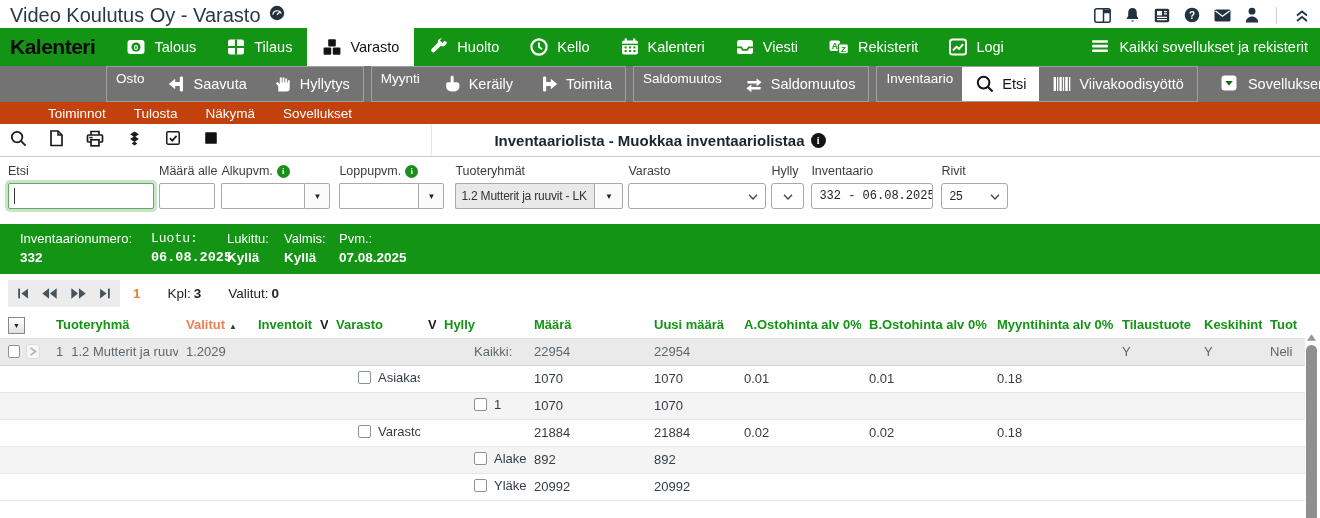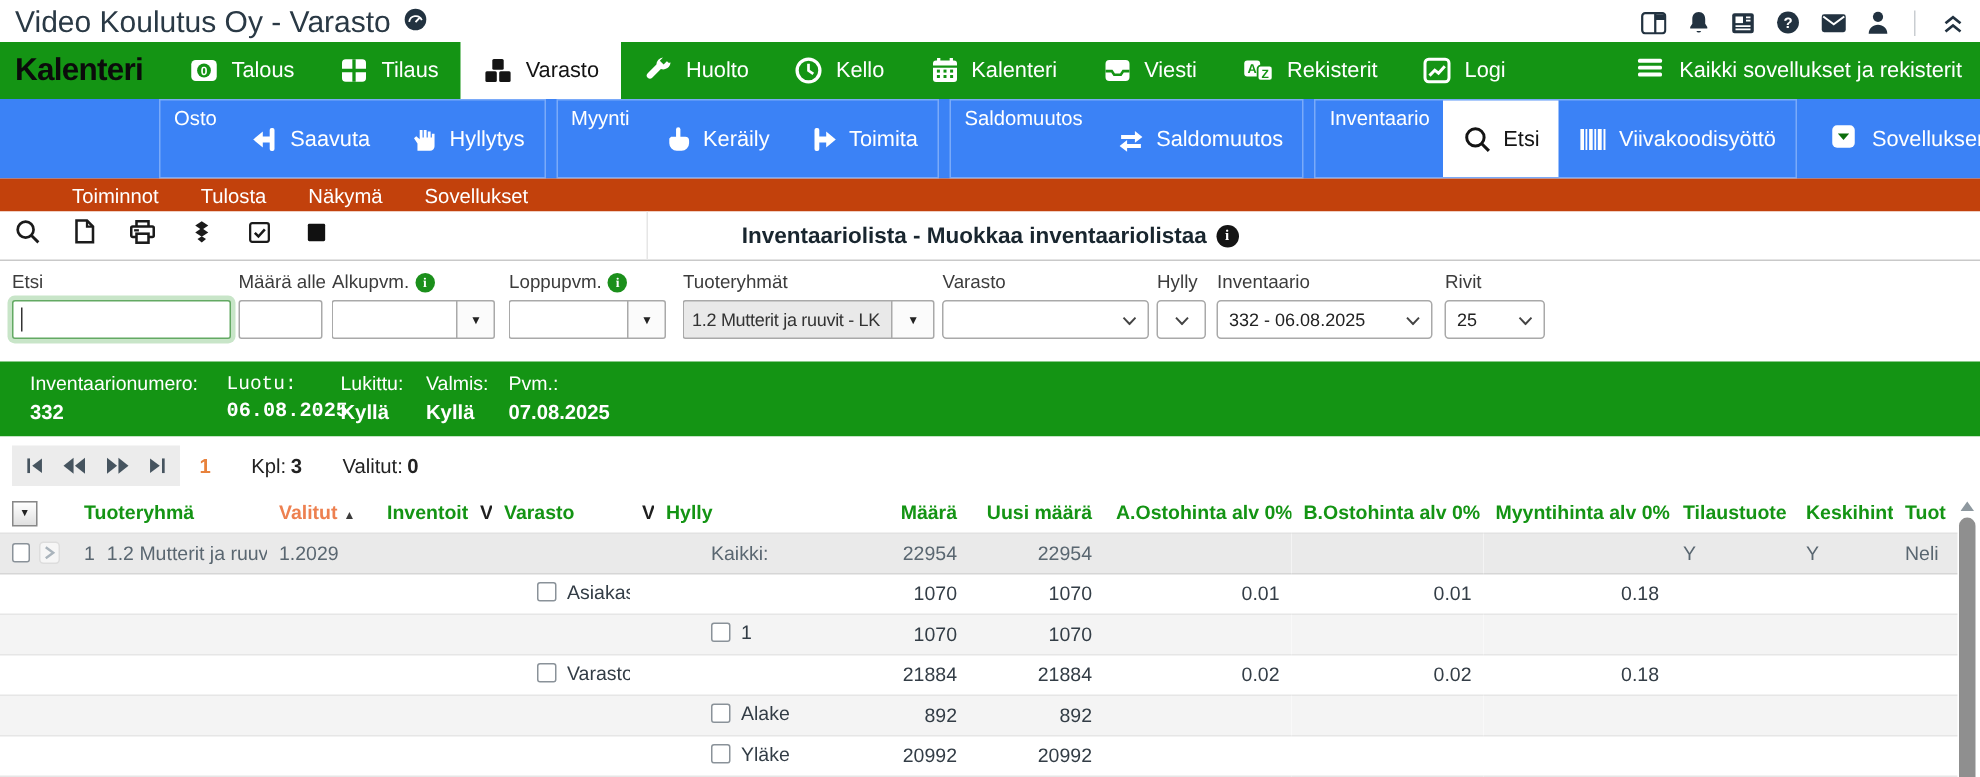--- a/index.html
+++ b/index.html
@@ -20,21 +20,21 @@
   
   .mainnav { height:38px; background:#149414; display:flex; align-items:stretch; }
   .logo { display:flex; align-items:center; padding:0 16px 0 10px; font-size:21px; font-weight:700; color:#0b0b0b; letter-spacing:-0.5px; }
   .nav-tabs { display:flex; align-items:stretch; }
   .nav-tab { display:flex; align-items:center; gap:8px; padding:0 15px; color:#fff; font-size:14.5px; white-space:nowrap; }
   .nav-tab.active { background:#fff; color:#141414; }
   .nav-tab .icn svg, .sn-item .icn svg { display:block; }
   .nav-all { margin-left:auto; display:flex; align-items:center; gap:9px; padding:0 12px; color:#fff; font-size:14.5px; white-space:nowrap; }
 
   
-  .subnav { height:53px; background:#3b82f6; display:flex; align-items:stretch; padding-left:106px; }
+  .subnav { height:36px; background:#737373; display:flex; align-items:stretch; padding-left:106px; }
   .sn-group { display:flex; align-items:stretch; border:1px solid rgba(255,255,255,0.32); margin-right:7px; }
   .sn-label { font-size:13.5px; color:#fff; padding:4px 9px 0 9px; white-space:nowrap; }
   .sn-items { display:flex; align-items:stretch; }
   .sn-item { display:flex; align-items:center; gap:7px; padding:0 13px; color:#fff; font-size:14.5px; white-space:nowrap; }
   .sn-item.active { background:#fff; color:#141414; }
   .sn-extra { margin-left:auto; display:flex; align-items:center; gap:9px; color:#fff; font-size:14.5px; padding:0 14px; white-space:nowrap; }
 
   
   .menubar { height:22px; background:#c2410c; display:flex; align-items:center; gap:28px; padding-left:48px; }
   .menu-item { color:#fff; font-size:13.5px; white-space:nowrap; }
@@ -59,21 +59,21 @@
   .combo.gray .combo-text { background:#e9e9e9; }
   .combo-btn { width:26px; border:1px solid #a9a9a9; background:#fbfbfb; border-radius:0 2px 2px 0; display:flex; align-items:center; justify-content:center; font-size:8px; color:#222; }
   .sel-ctrl { border:1px solid #a9a9a9; border-radius:3px; background:#fff; display:flex; align-items:center; justify-content:space-between; padding:0 7px; font-size:12px; color:#222; white-space:nowrap; overflow:hidden; }
   .f-etsi .ctrl { width:146px; } .f-etsi { margin-right:5px; }
   .f-maara_alle .ctrl { width:56px; } .f-maara_alle { margin-right:4px; }
   .f-alkupvm .combo { width:109px; } .f-alkupvm { margin-right:9px; }
   .f-loppupvm .combo { width:105px; } .f-loppupvm { margin-right:11px; }
   .f-tuoteryhmat .combo { width:168px; } .f-tuoteryhmat .combo-btn { width:29px; } .f-tuoteryhmat { margin-right:5px; }
   .f-varasto .sel-ctrl { width:138px; } .f-varasto { margin-right:5px; }
   .f-hylly .sel-ctrl { width:33px; justify-content:center; } .f-hylly { margin-right:7px; }
-  .f-inventaario .sel-ctrl { width:144px; } .f-inventaario { margin-right:8px; }
+  .f-inventaario .sel-ctrl { width:122px;font-family:Liberation Mono, monospace; } .f-inventaario { margin-right:8px; }
   .f-rivit .sel-ctrl { width:67px; }
 
   .gap8 { height:8px; background:#fff; }
 
   
   .infoband { height:50px; background:#149414; color:#fff; display:flex; padding:7px 0 0 20px; }
   .ib-field { display:flex; flex-direction:column; }
   .ib-label { font-size:13px; }
   .ib-value { font-size:13.5px; font-weight:700; margin-top:4px; }
   .ib-0 { width:131px; } .ib-1 { width:76px;font-family:Liberation Mono, monospace; } .ib-2 { width:57px; } .ib-3 { width:55px; }
@@ -83,21 +83,21 @@
   .pg-group { background:#ececec; display:flex; align-items:center; justify-content:space-between; height:27px; width:112px; padding:0 9px; }
   .pg-btn { display:flex; align-items:center; }
   .pg-page { color:#e8823c; font-weight:700; font-size:13.5px; margin-left:13px; }
   .pg-stat { font-size:13.5px; color:#222; margin-left:27px; }
   .pg-stat b { margin-left:3px; }
 
   
   table.grid { border-collapse:collapse; table-layout:fixed; width:1306px;padding-left:29px; }
   .grid th { font-size:13px; font-weight:700; text-align:left; padding:0 8px; white-space:nowrap; overflow:hidden; height:26px; border-bottom:1px solid #e2e2e2; }
   .grid th.g { color:#149414; } .grid th.o { color:#ed8050; } .grid th.d { color:#1f1f1f; }
-  .grid th.r, .grid td.r { text-align:right; }
+  .grid th.r, .grid td.r { text-align:left; }
   .grid td { font-size:13px; color:#333d46; padding:0 8px; white-space:nowrap; overflow:hidden; height:27px; }
   .grid tbody tr { border-bottom:1px solid #e6e6e6; }
   .grid tr.dark { background:#eaeaea; border-top:1px solid #d8d8d8; border-bottom:1px solid #d6d6d6; }
   .grid tr.dark td { color:#5a6771; }
   .grid tr.light { background:#f4f4f4; }
   .grid td.hylly-pad { padding-left:38px; }
   .grid td.cb-indent { padding-left:30px; }
   .cb { display:inline-block; width:13px; height:13px; border:1px solid #8a9299; border-radius:2px; background:#fff; vertical-align:-2px; }
   .cb-wrap { display:inline-flex; align-items:center; gap:7px; }
   .rownum { margin-right:8px; }

